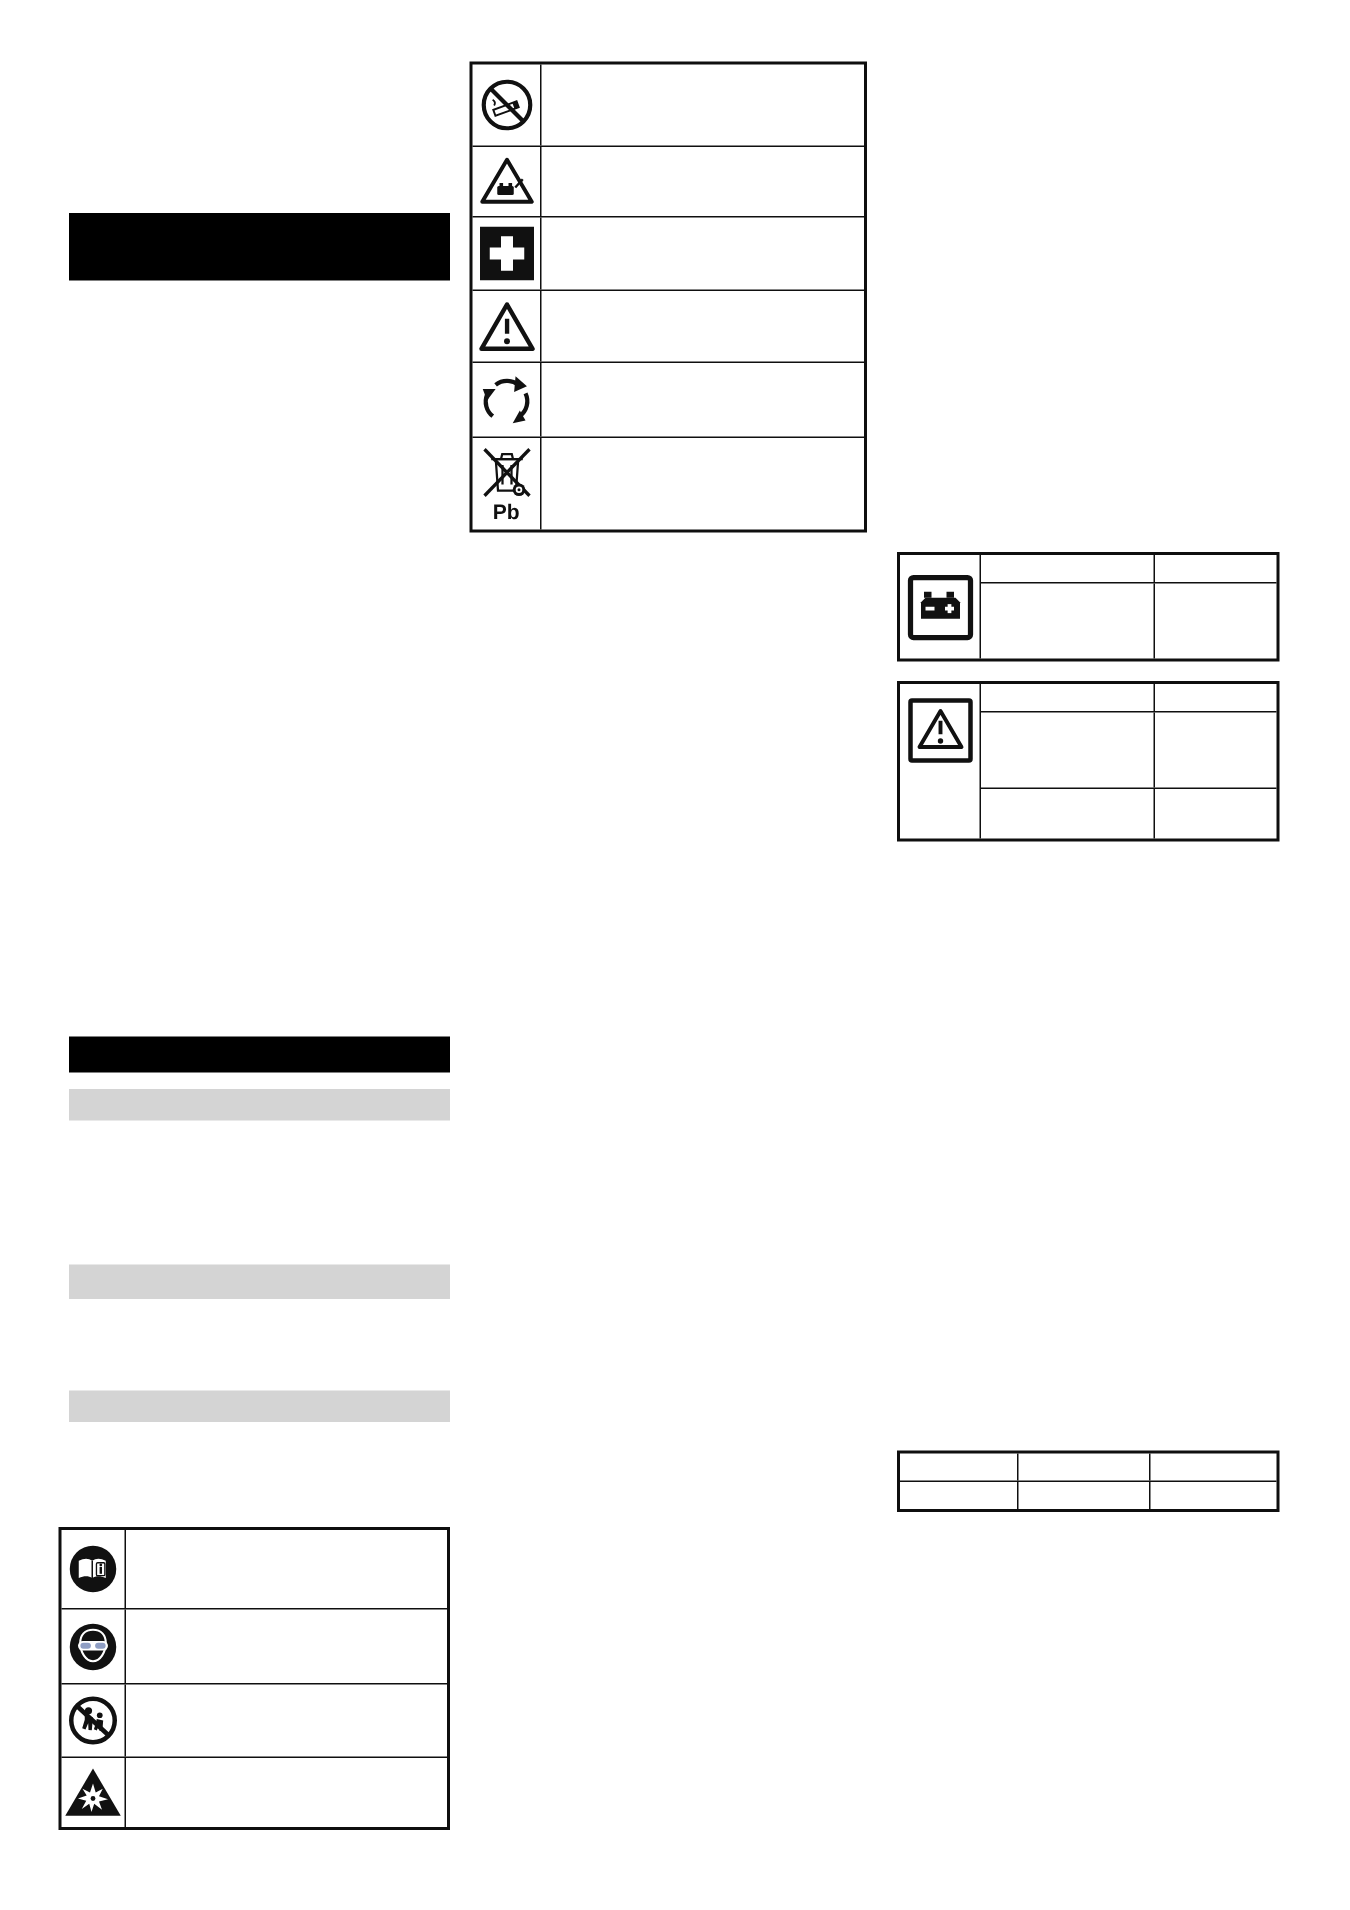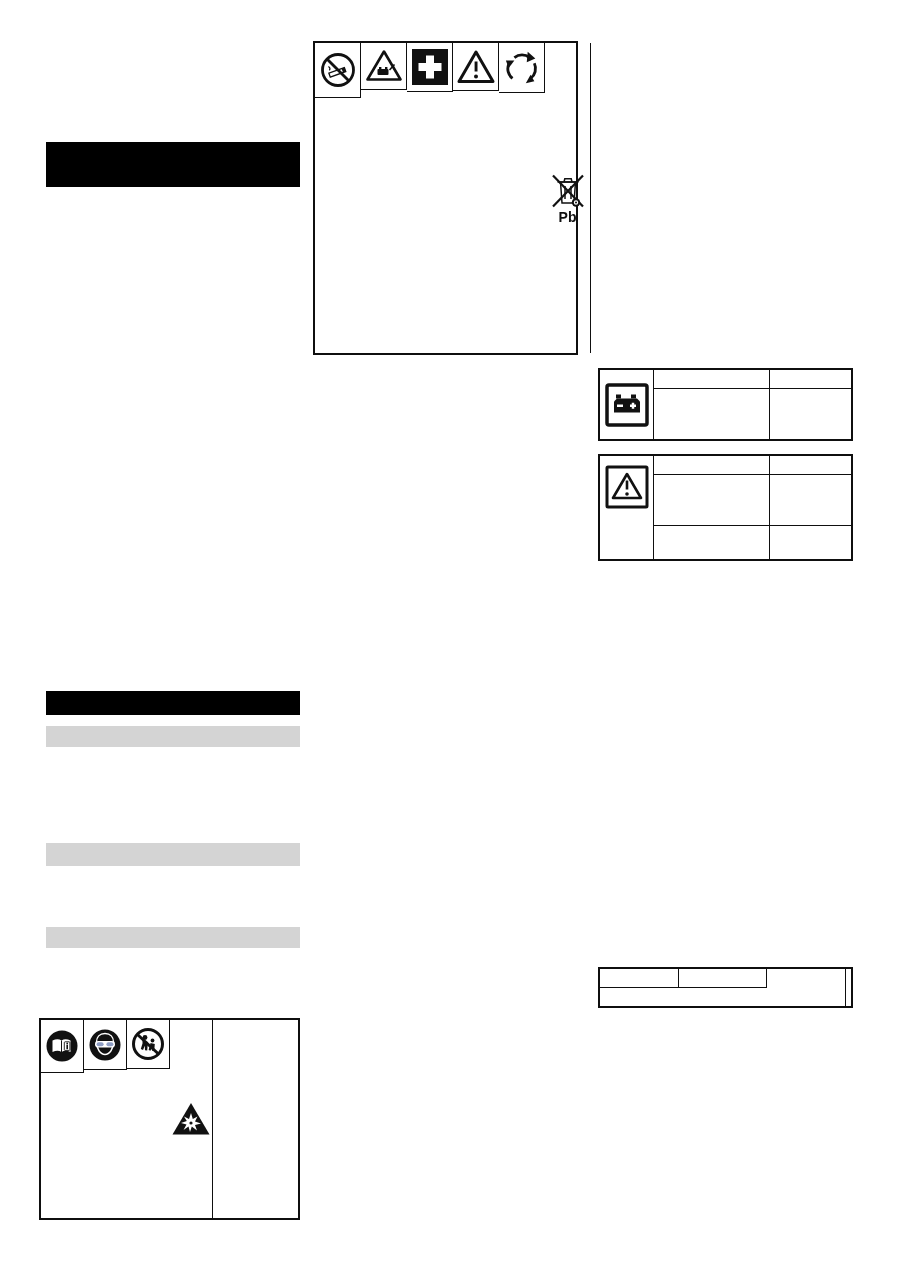--- a/index.html
+++ b/index.html
@@ -4,21 +4,21 @@
 <style>
   html,body{margin:0;padding:0;background:#fff;}
   .page{position:relative;width:900px;height:1273px;background:#ffffff;
         font-family:"Liberation Sans", sans-serif;overflow:hidden;}
   .abs{position:absolute;box-sizing:border-box;}
   
   .bar-black{background:#000000;}
   .bar-gray{background:#d4d4d4;}
   
   .tbl{border:2px solid #0f0f0f;background:#ffffff;box-sizing:border-box;}
-  .vrows{display:flex;height:100%;text-align:center;}
+  .vrows{display:flex;flex-direction:column;height:100%;text-align:center;}
   .trow{display:flex;flex:0 0 auto;border-bottom:1.5px solid #0f0f0f;}
   .trow.last{border-bottom:none;flex:1 1 auto;}
   .icell{display:flex;align-items:center;justify-content:center;
          border-right:1.5px solid #0f0f0f;box-sizing:border-box;flex:0 0 auto;
          flex-direction:column;}
   .tcell{flex:1 1 auto;}
   .cell-r{border-right:1.5px solid #0f0f0f;box-sizing:border-box;}
   .pb-label{font-weight:bold;font-size:14px;color:#101010;line-height:1;margin-top:1px;}
   svg{display:block;}
 </style>

